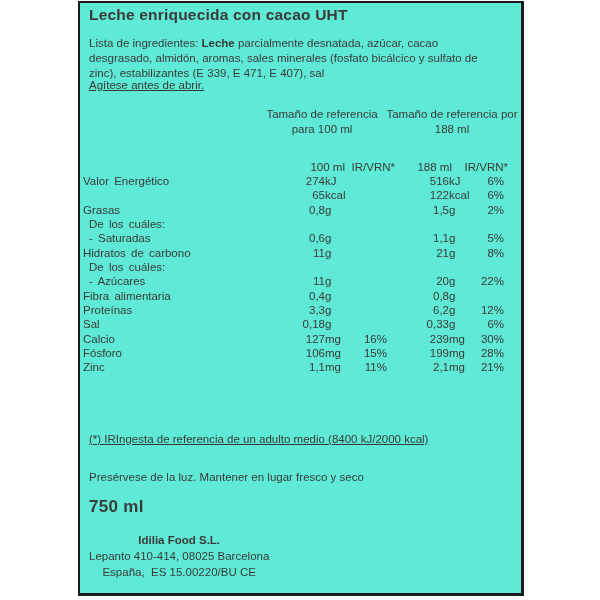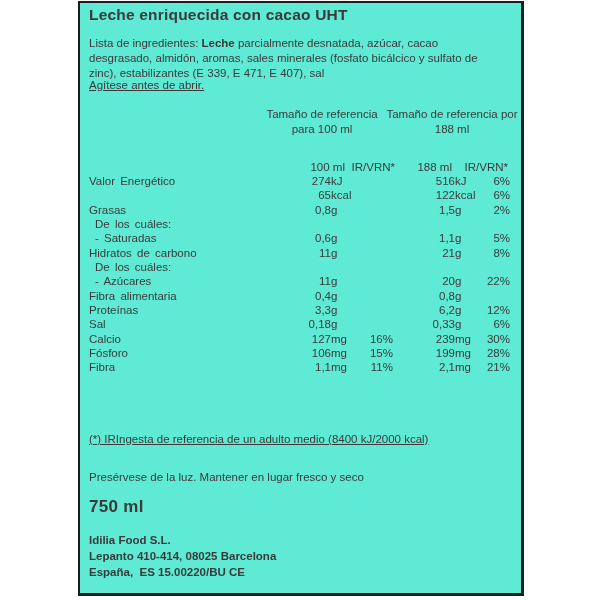--- a/index.html
+++ b/index.html
@@ -23,38 +23,38 @@
   .gh{position:absolute;top:104px;line-height:15px;text-align:center;}
   .gh div{white-space:nowrap;}
   .gh1{left:182px;width:120px;}
   .gh2{left:303px;width:138px;}
   .sub{position:absolute;top:158px;white-space:nowrap;}
   .sub-1{right:176px;}
   .sub-2{right:126px;}
   .sub-3{right:69px;}
   .sub-4{right:13px;}
   .rows{position:absolute;top:171px;left:0;right:0;}
-  .trow{display:flex;height:14.35px;line-height:14.35px;padding-left:9px;}
+  .trow{display:flex;height:14.35px;line-height:14.35px;padding-left:3px;}
   .c-label{width:194px;word-spacing:2px;white-space:pre;}
   .c-label.ind{text-indent:6px;}
   .c-num{text-align:right;}
   .n1{width:48px;}
   .c-unit{text-align:left;}
   .u1{width:30px;}
   .c-pct{text-align:right;}
   .p1{width:32px;}
   .n2{width:62px;}
   .u2{width:28px;}
   .p2{width:27px;}
   .footnote{top:430px;white-space:nowrap;text-decoration:underline;}
   .storage{top:468px;white-space:nowrap;}
   .volume{top:494px;font-size:17px;font-weight:bold;letter-spacing:.3px;}
-  .manu{top:529px;line-height:16px;}
+  .manu{top:529px;line-height:16px;text-align:center;}
   .manu .name{font-weight:bold;}
-  .manu div{white-space:pre;font-weight:bold;}
+  .manu div{white-space:pre;}
 </style>
 </head>
 <body>
 
 <div class="label-box">
 
   <div class="abs title">Leche enriquecida con cacao UHT</div>
 
   <div class="abs ingredients">
     <div class="ln"><span>Lista de ingredientes: </span><b>Leche</b><span> parcialmente desnatada, azúcar, cacao</span></div>
@@ -191,21 +191,21 @@
       <div class="trow">
         <span class="c-label">Fósforo</span>
         <span class="c-num n1">106</span>
         <span class="c-unit u1">mg</span>
         <span class="c-pct p1">15%</span>
         <span class="c-num n2">199</span>
         <span class="c-unit u2">mg</span>
         <span class="c-pct p2">28%</span>
       </div>
       <div class="trow">
-        <span class="c-label">Fibra</span>
+        <span class="c-label">Zinc</span>
         <span class="c-num n1">1,1</span>
         <span class="c-unit u1">mg</span>
         <span class="c-pct p1">11%</span>
         <span class="c-num n2">2,1</span>
         <span class="c-unit u2">mg</span>
         <span class="c-pct p2">21%</span>
       </div>
     </div>
 
   <div class="abs footnote">(*) IRIngesta de referencia de un adulto medio (8400 kJ/2000 kcal)</div>

